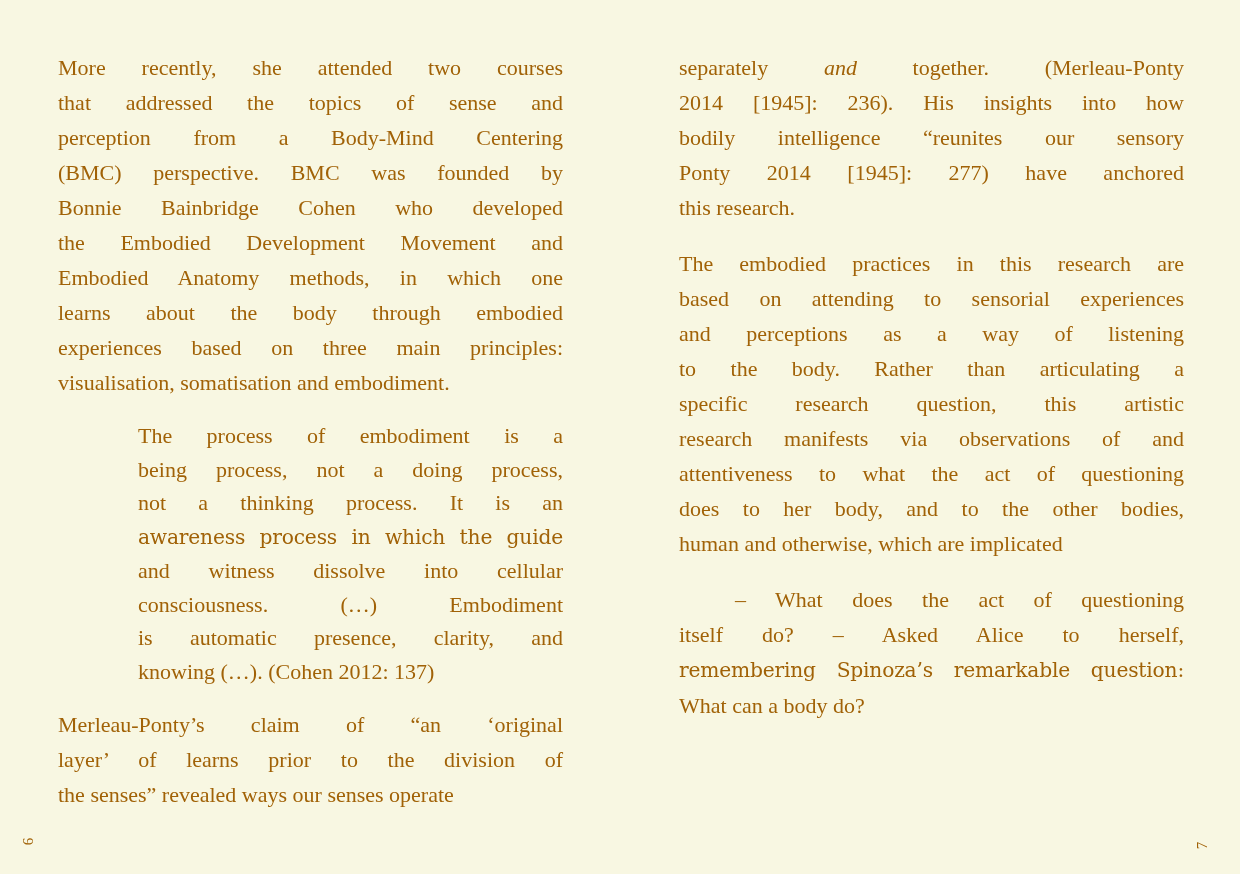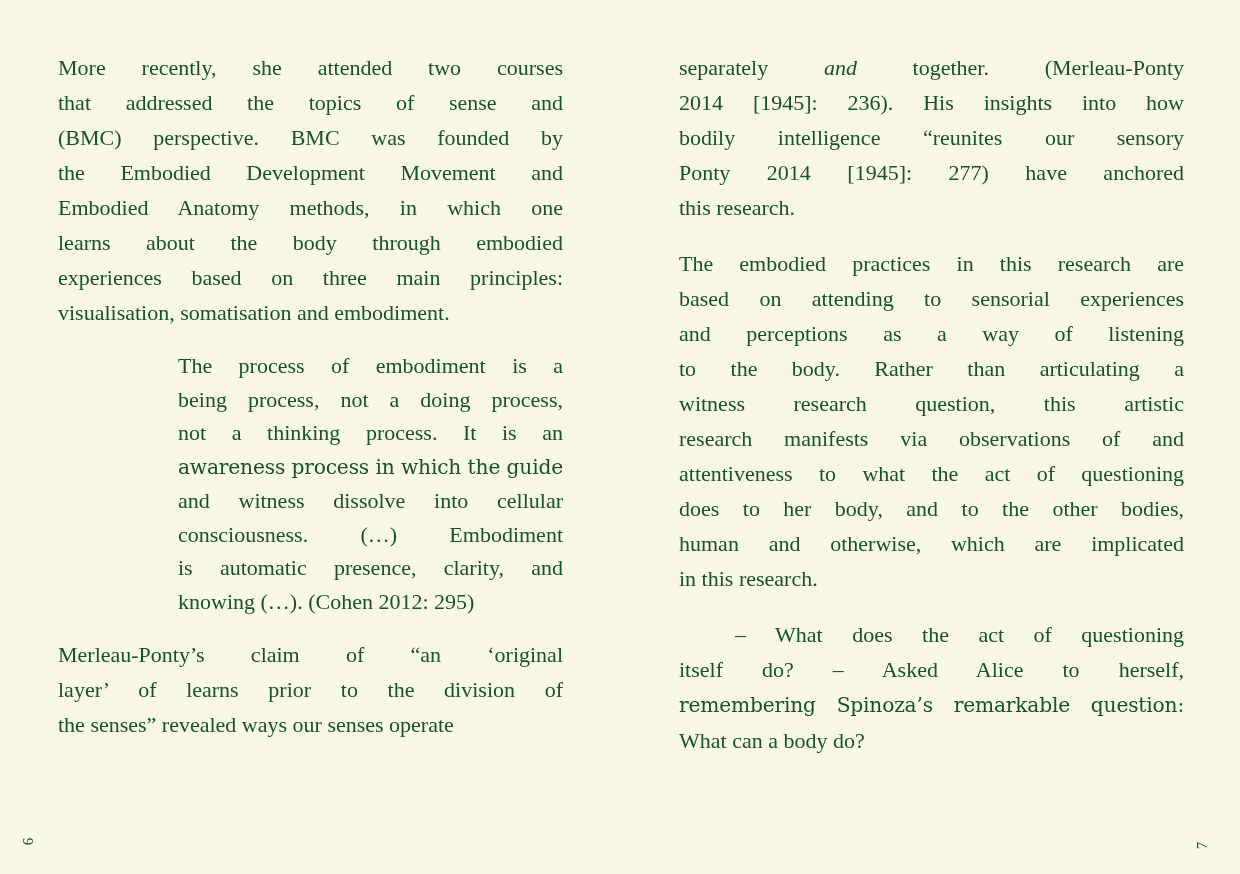--- a/index.html
+++ b/index.html
@@ -5,42 +5,42 @@
   html, body {
     margin: 0;
     padding: 0;
     background: #f8f7e2;
   }
   .page {
     position: relative;
     width: 1240px;
     height: 874px;
     background: #f8f7e2;
-    color: #14532d;
+    color: #a16207;
     font-family: "Liberation Serif", serif;
     overflow: hidden;
   }
   .col {
     position: absolute;
     top: 50px;
     width: 505px;
     font-size: 22px;
     line-height: 35px;
   }
   .col-left  { left: 58px; }
   .col-right { left: 679px; }
   .para { margin: 0 0 19px 0; }
   .col-right .para { margin-bottom: 21px; }
   .para .line {
     text-align: justify;
     text-align-last: justify;
   }
   .para .line:last-child { text-align-last: left; }
   .blockquote {
-    margin-left: 120px;
+    margin-left: 80px;
     line-height: 33.5px;
   }
   .indent-first .line:first-child { text-indent: 56px; }
   .i { font-style: italic; }
   .alt {
     font-family: "DejaVu Serif", serif;
     font-size: 0.92em;
     letter-spacing: -0.2px;
   }
   .pagenum {
@@ -55,36 +55,38 @@
 </style>
 </head>
 <body>
 
 <div class="page">
 
   <div class="col col-left">
     <div class="para">
         <div class="line"><span>More recently, she attended two courses</span></div>
         <div class="line"><span>that addressed the topics of  sense and</span></div>
+        <div class="line"><span>perception from a Body-Mind Centering</span></div>
         <div class="line"><span>(BMC) perspective. BMC was founded by</span></div>
+        <div class="line"><span>Bonnie Bainbridge Cohen who developed</span></div>
         <div class="line"><span>the Embodied Development Movement and</span></div>
         <div class="line"><span>Embodied Anatomy methods, in which one</span></div>
         <div class="line"><span>learns about the body through embodied</span></div>
         <div class="line"><span>experiences based on three main principles:</span></div>
         <div class="line"><span>visualisation, somatisation and embodiment.</span></div>
       </div>
     <div class="para blockquote">
         <div class="line"><span>The process of  embodiment is a</span></div>
         <div class="line"><span>being process, not a doing process,</span></div>
         <div class="line"><span>not a thinking process. It is an</span></div>
         <div class="line"><span class="alt">awareness process in which the guide</span></div>
         <div class="line"><span>and witness dissolve into cellular</span></div>
         <div class="line"><span>consciousness. (…) Embodiment</span></div>
         <div class="line"><span>is automatic presence, clarity, and</span></div>
-        <div class="line"><span>knowing (…). (Cohen 2012: 295)</span></div>
+        <div class="line"><span>knowing (…). (Cohen 2012: 137)</span></div>
       </div>
     <div class="para">
         <div class="line"><span>Merleau-Ponty’s claim of  “an ‘original</span></div>
         <div class="line"><span>layer’ of  learns prior to the division of</span></div>
         <div class="line"><span>the senses” revealed ways our senses operate</span></div>
       </div>
   </div>
 
   <div class="col col-right">
     <div class="para">
@@ -92,26 +94,25 @@
         <div class="line"><span>2014 [1945]: 236). His insights into how</span></div>
         <div class="line"><span>bodily intelligence “reunites our sensory</span></div>
         <div class="line"><span>Ponty 2014 [1945]: 277) have anchored</span></div>
         <div class="line"><span>this research.</span></div>
       </div>
     <div class="para">
         <div class="line"><span>The embodied practices in this research are</span></div>
         <div class="line"><span>based on attending to sensorial experiences</span></div>
         <div class="line"><span>and perceptions as a way of  listening</span></div>
         <div class="line"><span>to the body. Rather than articulating a</span></div>
-        <div class="line"><span>witness research question, this artistic</span></div>
+        <div class="line"><span>specific research question, this artistic</span></div>
         <div class="line"><span>research manifests via observations of  and</span></div>
         <div class="line"><span>attentiveness to what the act of  questioning</span></div>
         <div class="line"><span>does to her body, and to the other bodies,</span></div>
         <div class="line"><span>human and otherwise, which are implicated</span></div>
-        <div class="line"><span>in this research.</span></div>
       </div>
     <div class="para indent-first">
         <div class="line"><span>– What does the act of  questioning</span></div>
         <div class="line"><span>itself  do? – Asked Alice to herself,</span></div>
         <div class="line"><span class="alt">remembering Spinoza’s remarkable question:</span></div>
         <div class="line"><span>What can a body do?</span></div>
       </div>
   </div>
 
   <div class="pagenum pagenum-left">6</div>

